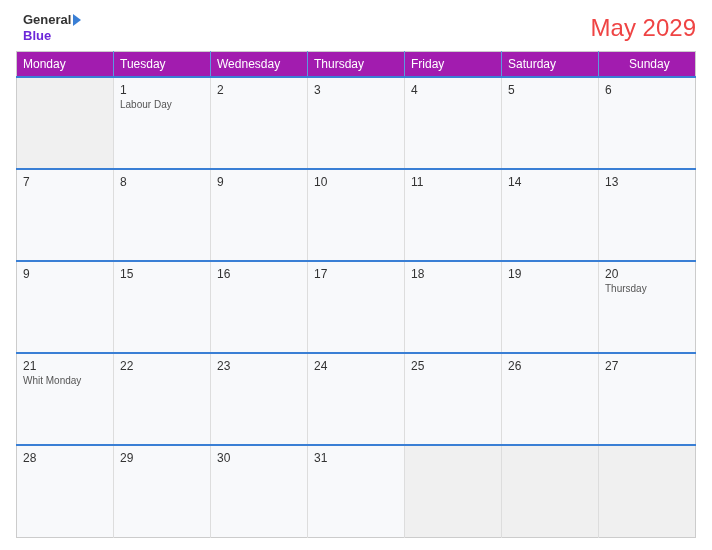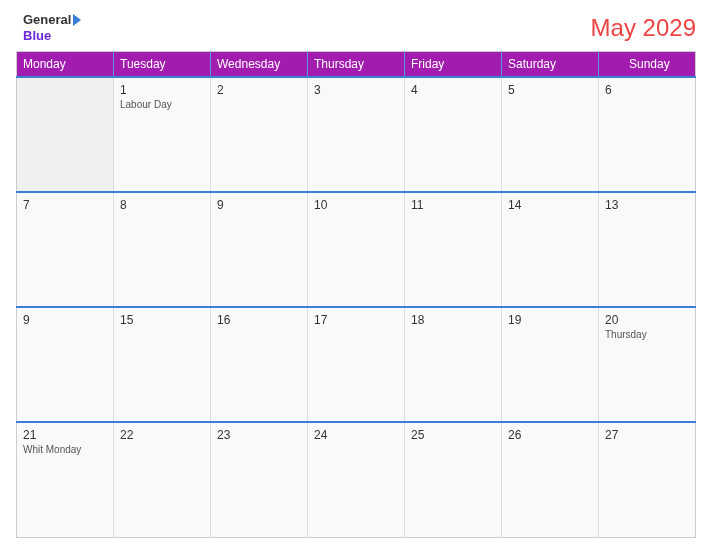--- a/index.html
+++ b/index.html
@@ -227,15 +227,32 @@
           <td>
             <span class="day-number">25</span>
           </td>
           <td>
             <span class="day-number">26</span>
           </td>
           <td>
             <span class="day-number">27</span>
           </td>
         </tr>
+        <tr>
+          <td>
+            <span class="day-number">28</span>
+          </td>
+          <td>
+            <span class="day-number">29</span>
+          </td>
+          <td>
+            <span class="day-number">30</span>
+          </td>
+          <td>
+            <span class="day-number">31</span>
+          </td>
+          <td class="empty"></td>
+          <td class="empty"></td>
+          <td class="empty"></td>
+        </tr>
       </tbody>
   </table>
 </div>
 
 </body></html>

